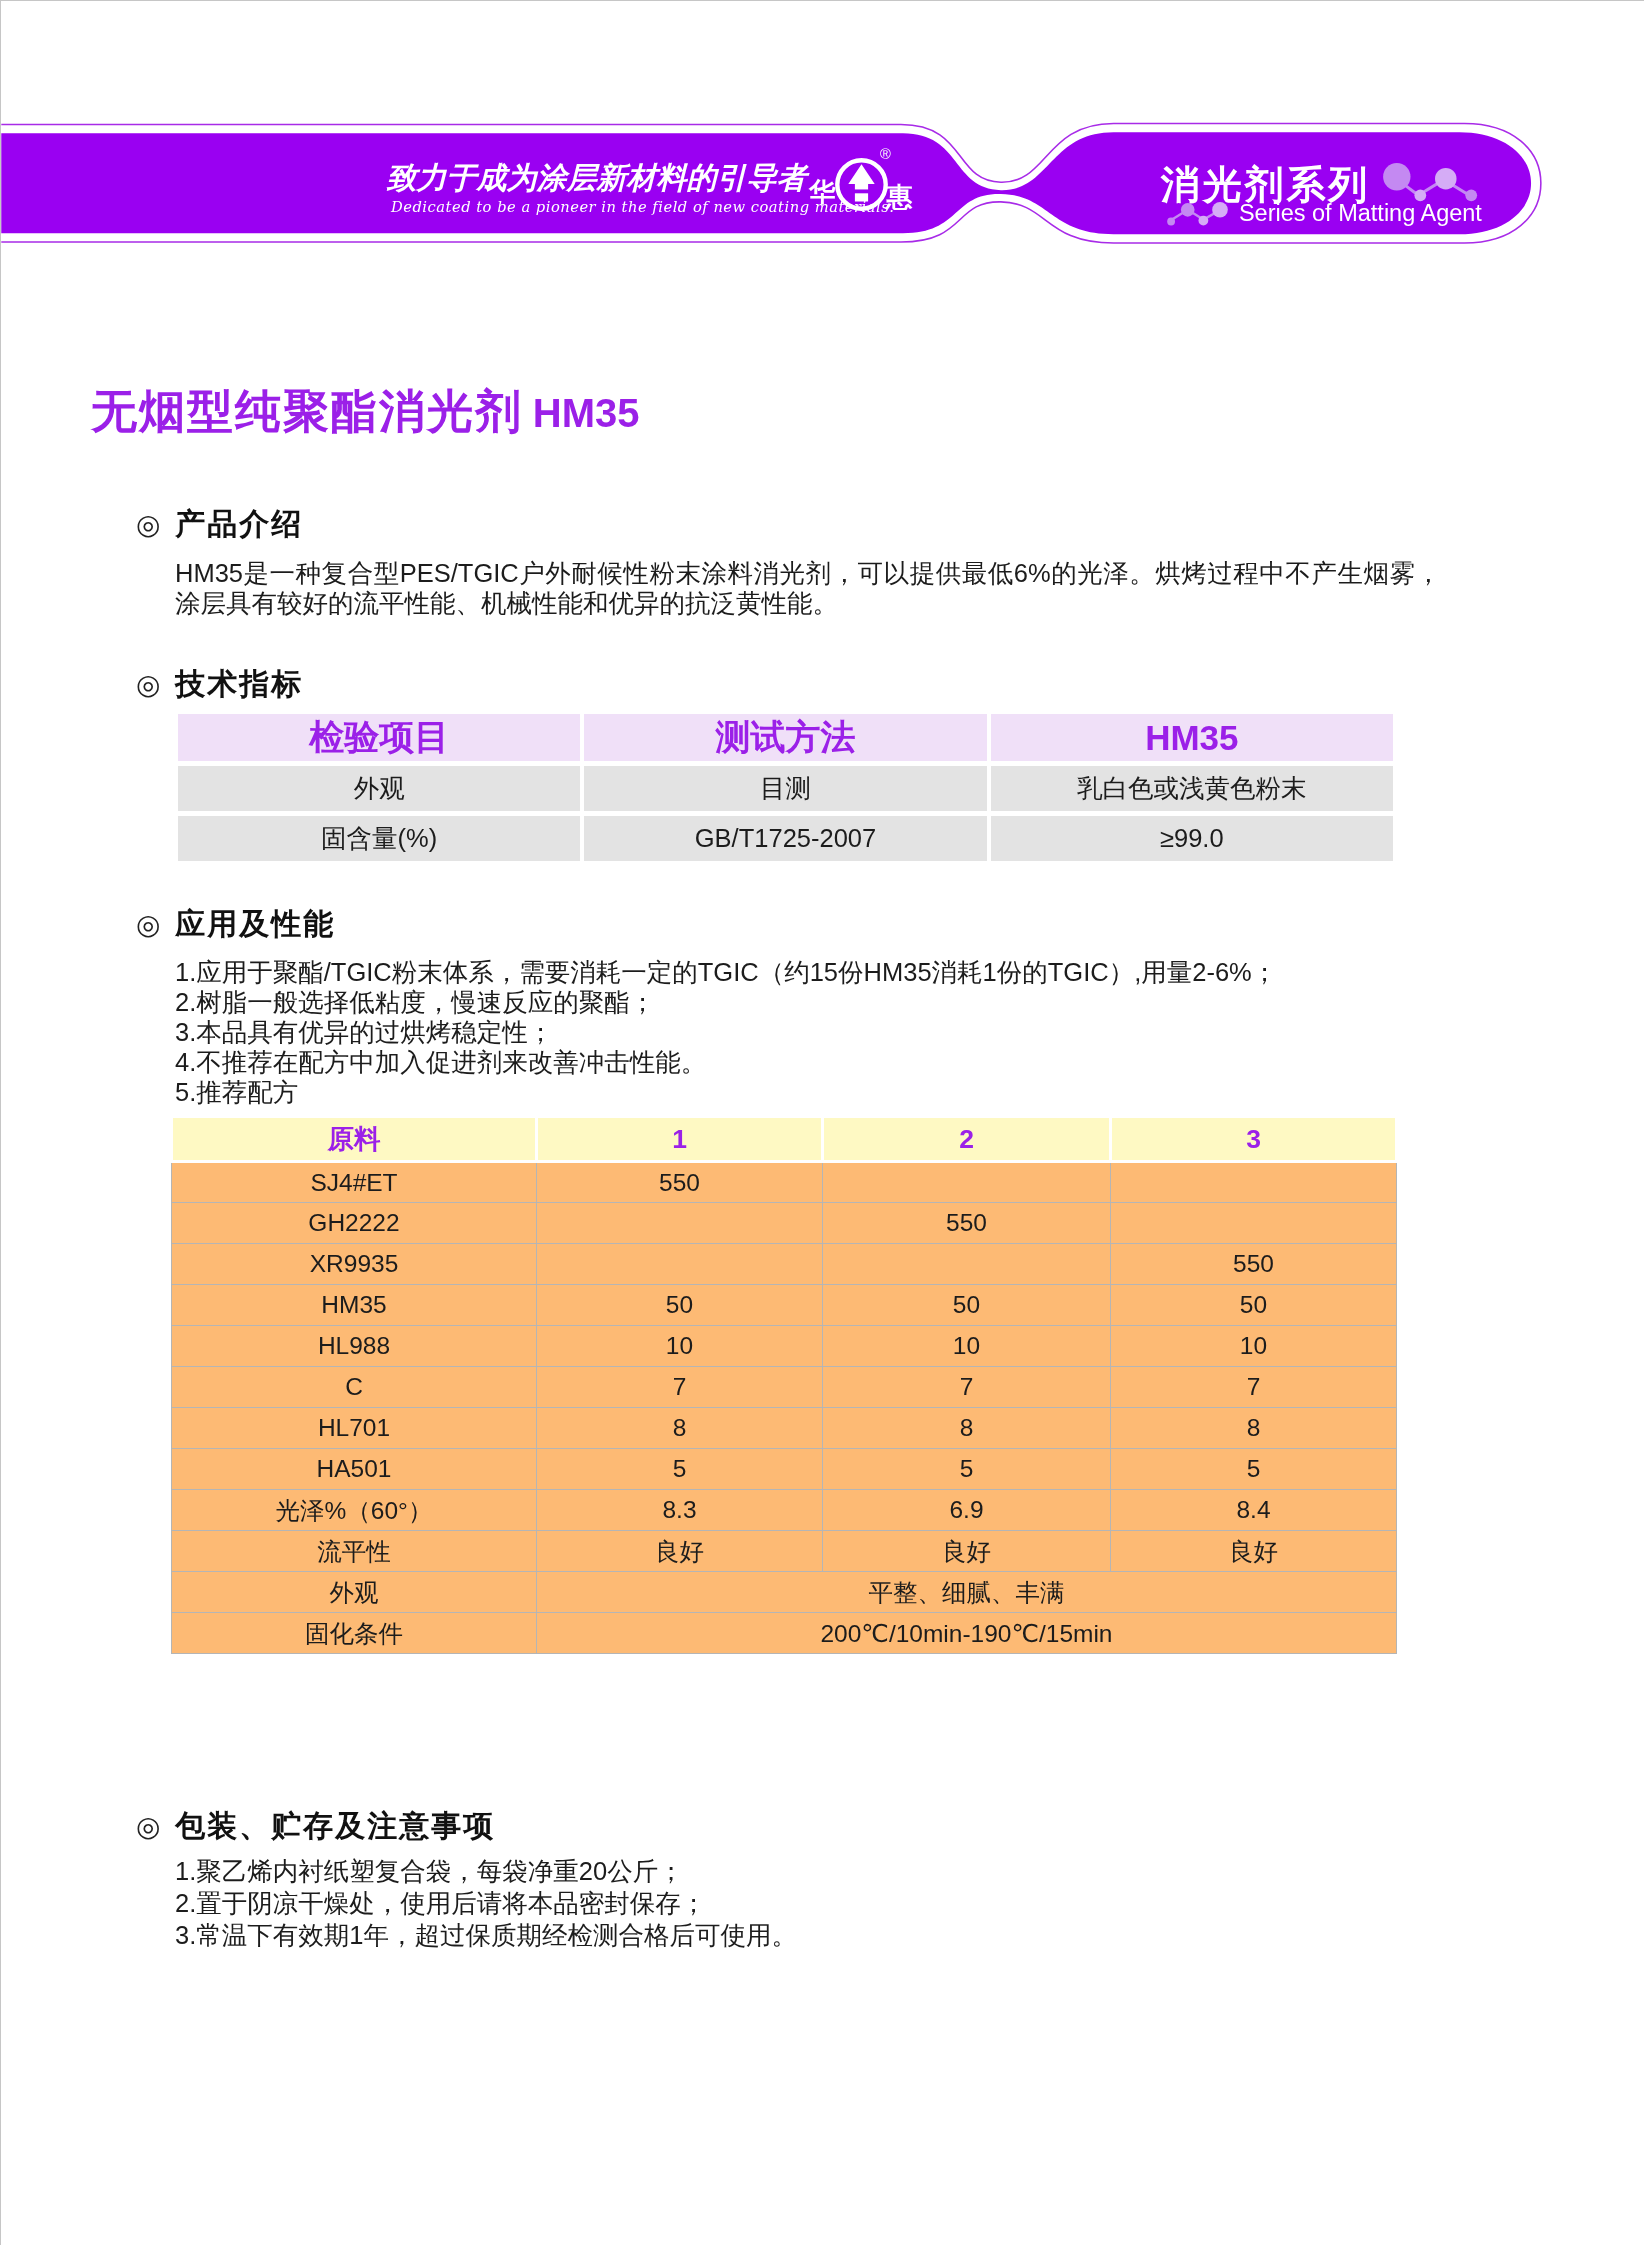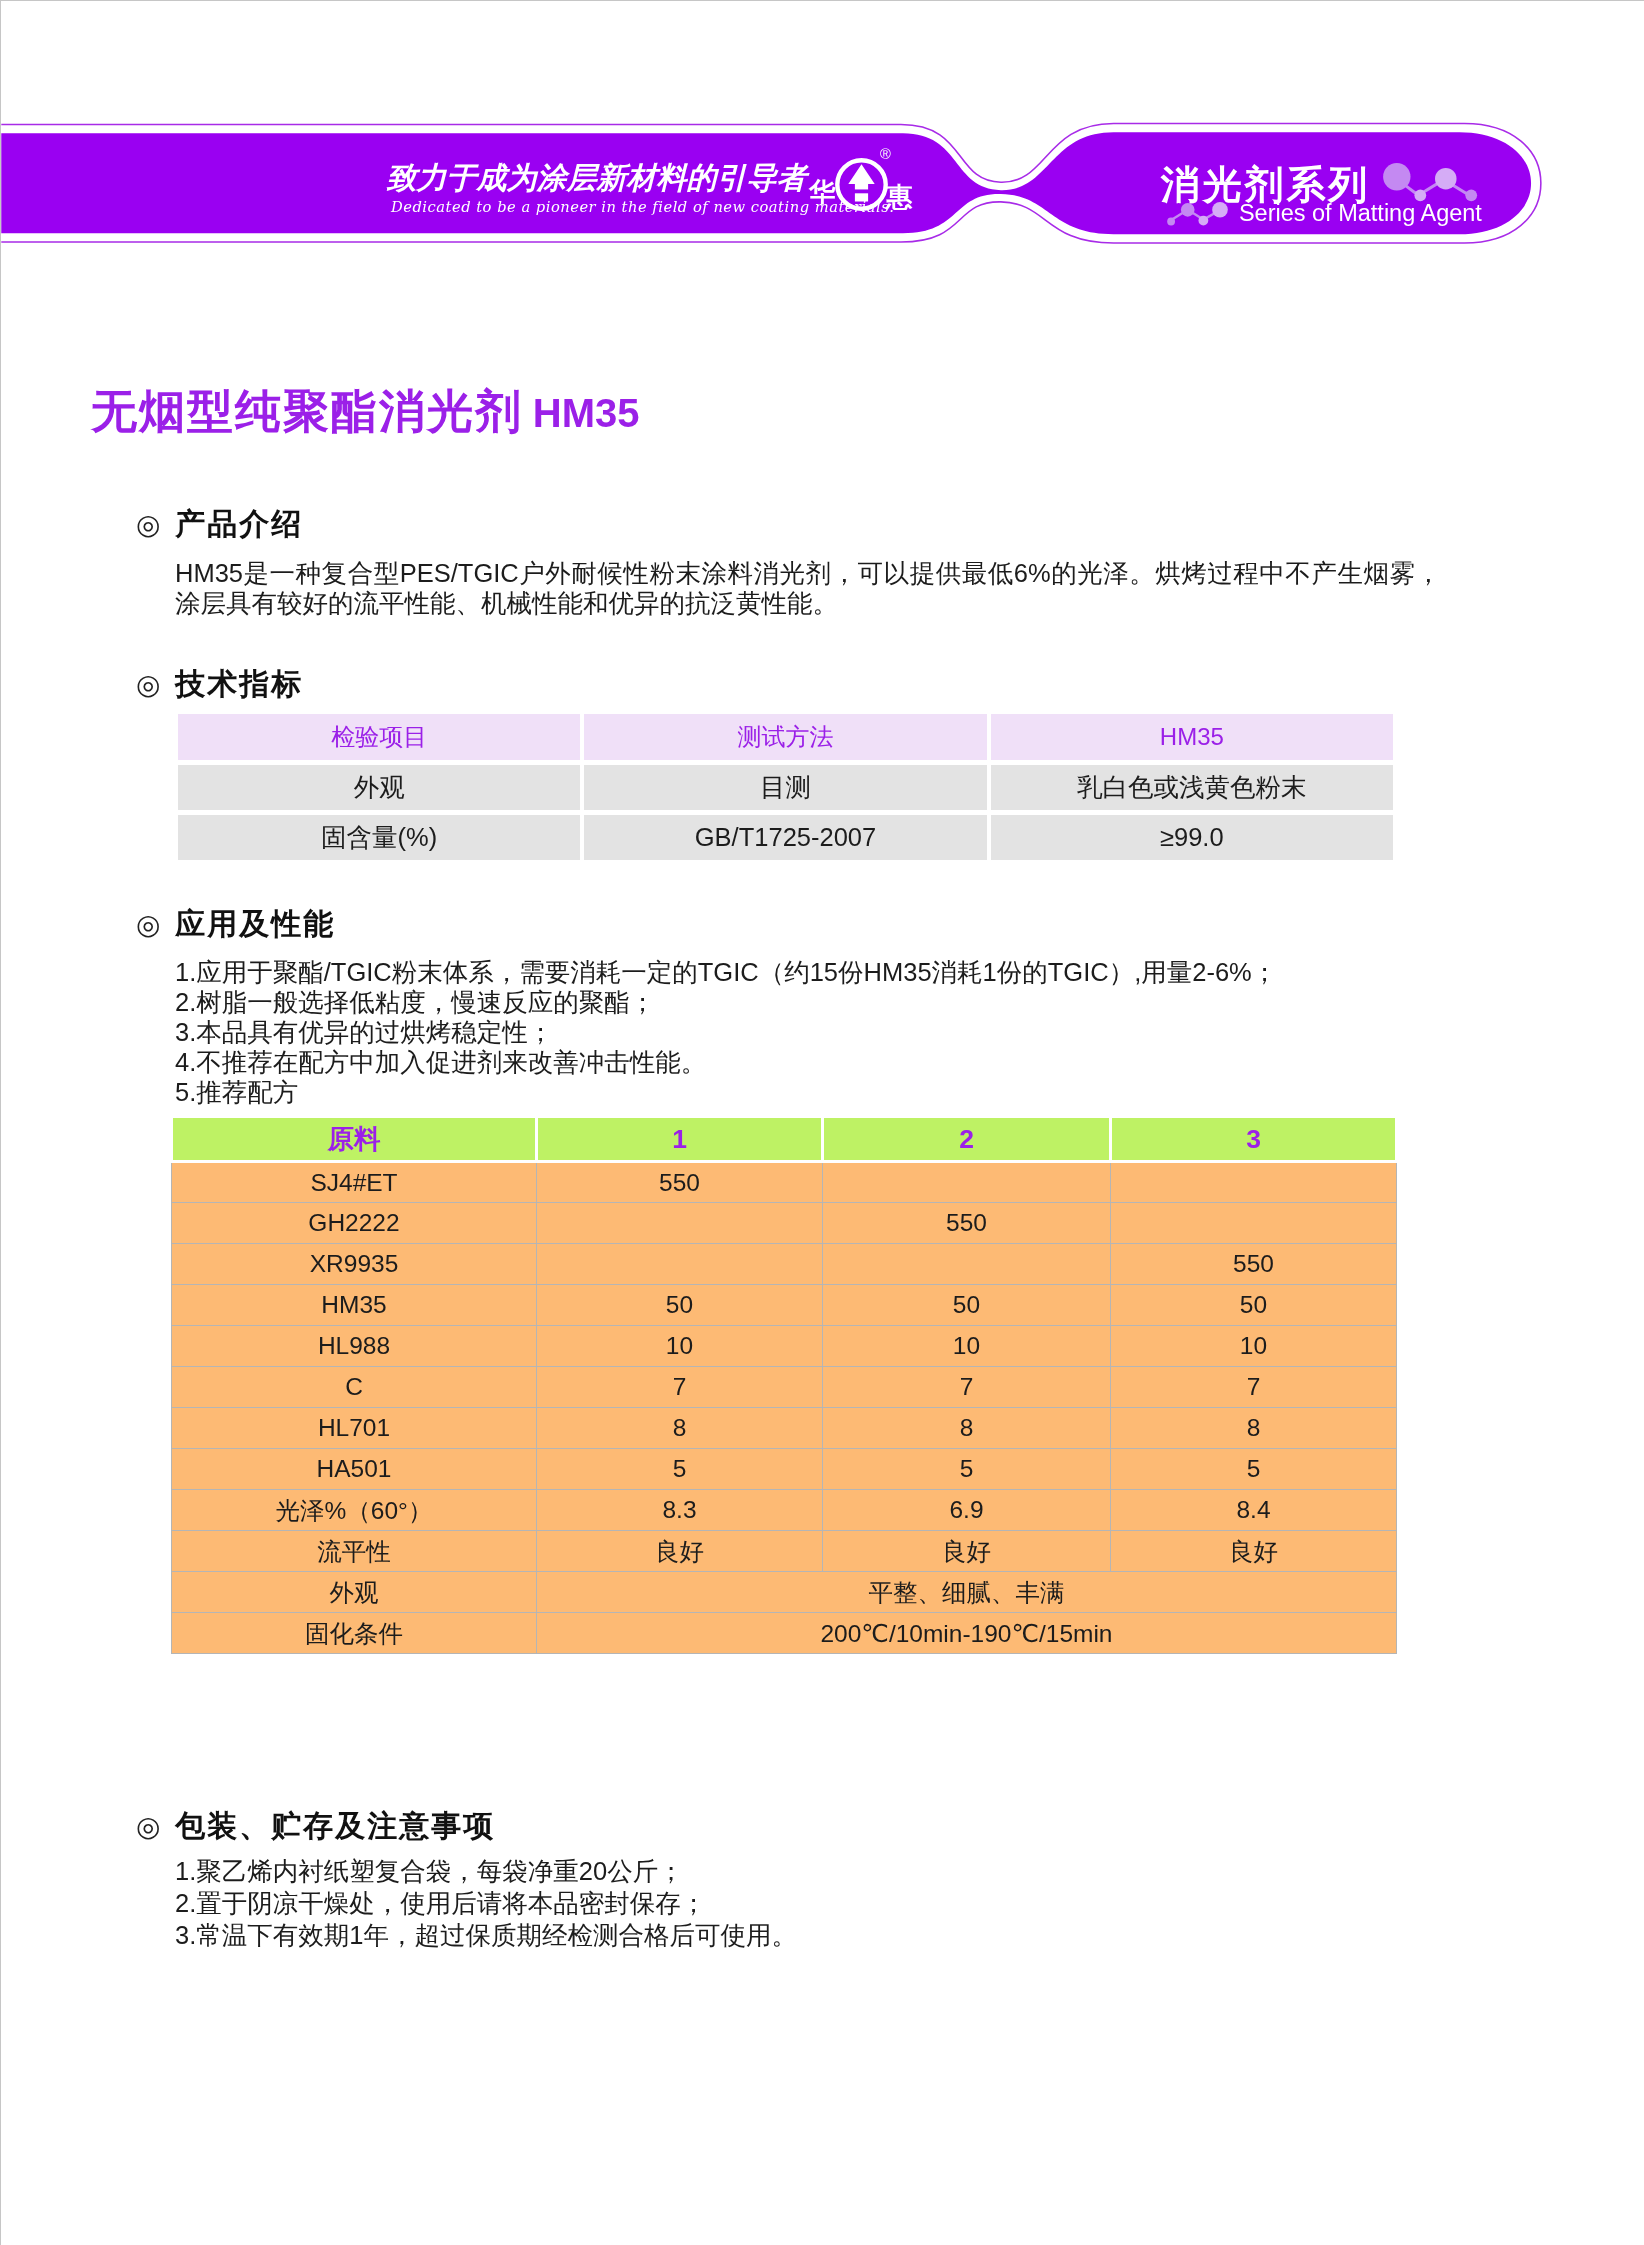--- a/index.html
+++ b/index.html
@@ -53,28 +53,28 @@
   #app-list  { top:956px; }
   #pack-list { top:1854px; }
   #pack-list li { line-height:32px; }
   
   table { table-layout:fixed; }
   th, td { text-align:center; vertical-align:middle; padding:0 5.9px; overflow:hidden; }
   .spec-table {
     position:absolute; left:173px; top:708px; width:1223px;
     border-collapse:separate; border-spacing:4.9px 5.9px;
   }
-  .spec-table th { height:46px; background:#f0e0f8; color:#9b20e8; font-size:24px; font-weight:normal; }
+  .spec-table th { height:46px; background:#f0e0f8; color:#9b20e8; font-size:35px; font-weight:bold; }
   .spec-table td { height:45px; background:#e3e3e3; color:#1c1c1c; font-size:25.5px; }
   .formula-table {
     position:absolute; left:169px; top:1114px; width:1225px;
     border-collapse:collapse;
   }
   .formula-table th {
-    height:45px; background:#bef264; color:#9b20e8; font-size:26.5px; font-weight:bold;
+    height:45px; background:#fef9c3; color:#9b20e8; font-size:26.5px; font-weight:bold;
     border:3.9px solid #ffffff;
   }
   .formula-table td {
     height:41px; background:#fdba74; color:#1c1c1c; font-size:24.5px;
     border:1px solid #b5b5b5;
   }
   .formula-table th:nth-child(1) { width:365px; }
   .formula-table th:nth-child(2) { width:286px; }
   .formula-table th:nth-child(3) { width:288px; }
   .formula-table th:nth-child(4) { width:286px; }

